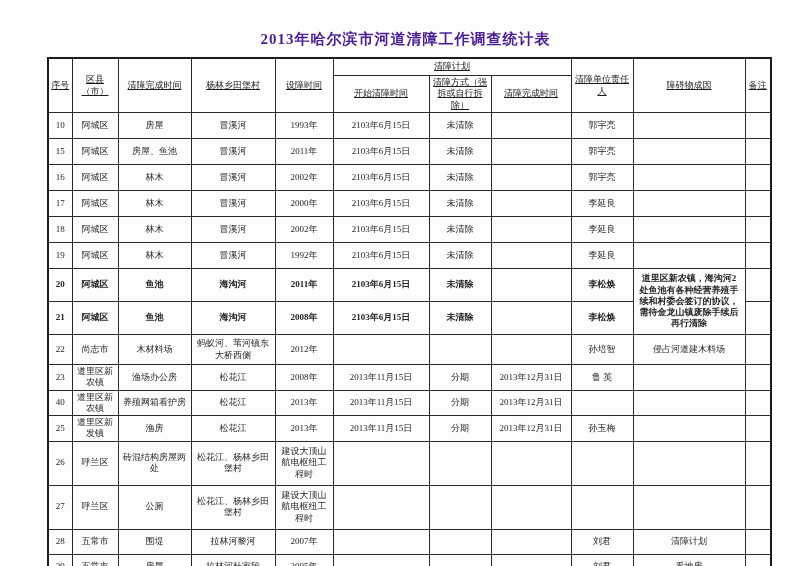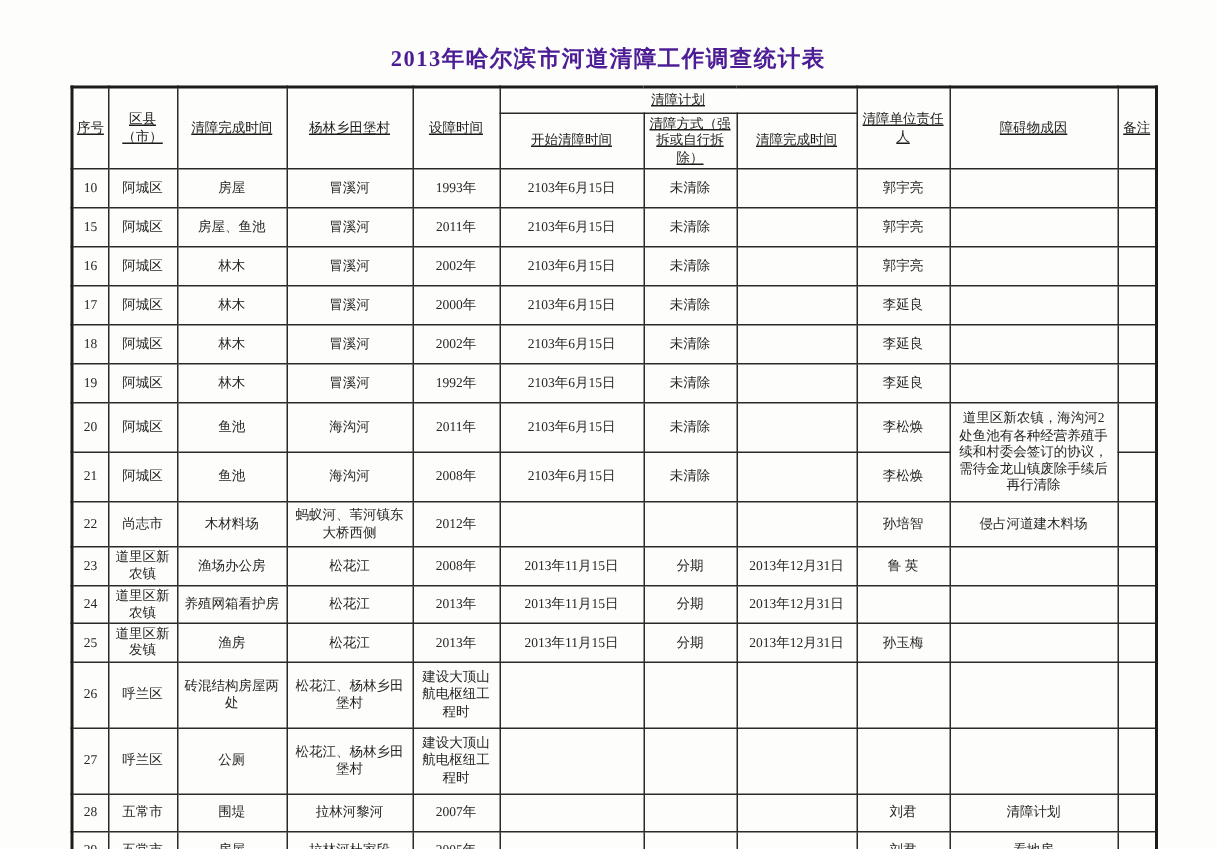--- a/index.html
+++ b/index.html
@@ -51,21 +51,21 @@
   col.c-settime{width:58px;}
   col.c-start{width:96px;}
   col.c-method{width:62px;}
   col.c-finish{width:80px;}
   col.c-person{width:62px;}
   col.c-cause{width:112px;}
   col.c-remark{width:26px;}
   tbody tr{height:25px;}
   tbody tr:nth-child(1),tbody tr:nth-child(2),tbody tr:nth-child(3),
   tbody tr:nth-child(4),tbody tr:nth-child(5),tbody tr:nth-child(6){height:26px;}
-  tbody tr:nth-child(7),tbody tr:nth-child(8){height:33px;}
+  tbody tr:nth-child(7),tbody tr:nth-child(8){height:33px;font-weight:bold;}
   tbody tr:nth-child(9){height:30px;}
   tbody tr:nth-child(13),tbody tr:nth-child(14){height:44px;}
   tbody td{color:#262626;}
   tbody td.cell-cause{font-size:9px;padding:1px 4px;}
 </style>
 </head>
 <body>
 
 <div class="page">
 
@@ -227,21 +227,21 @@
           <td class="cell-river">松花江</td>
           <td class="cell-set_time">2008年</td>
           <td class="cell-start_time">2013年11月15日</td>
           <td class="cell-method">分期</td>
           <td class="cell-finish_time">2013年12月31日</td>
           <td class="cell-person">鲁 英</td>
           <td class="cell-cause"></td>
           <td class="cell-remark"></td>
         </tr>
         <tr>
-          <td class="cell-no">24</td>
+          <td class="cell-no">40</td>
           <td class="cell-district">道里区新农镇</td>
           <td class="cell-obstacle">养殖网箱看护房</td>
           <td class="cell-river">松花江</td>
           <td class="cell-set_time">2013年</td>
           <td class="cell-start_time">2013年11月15日</td>
           <td class="cell-method">分期</td>
           <td class="cell-finish_time">2013年12月31日</td>
           <td class="cell-person"></td>
           <td class="cell-cause"></td>
           <td class="cell-remark"></td>

